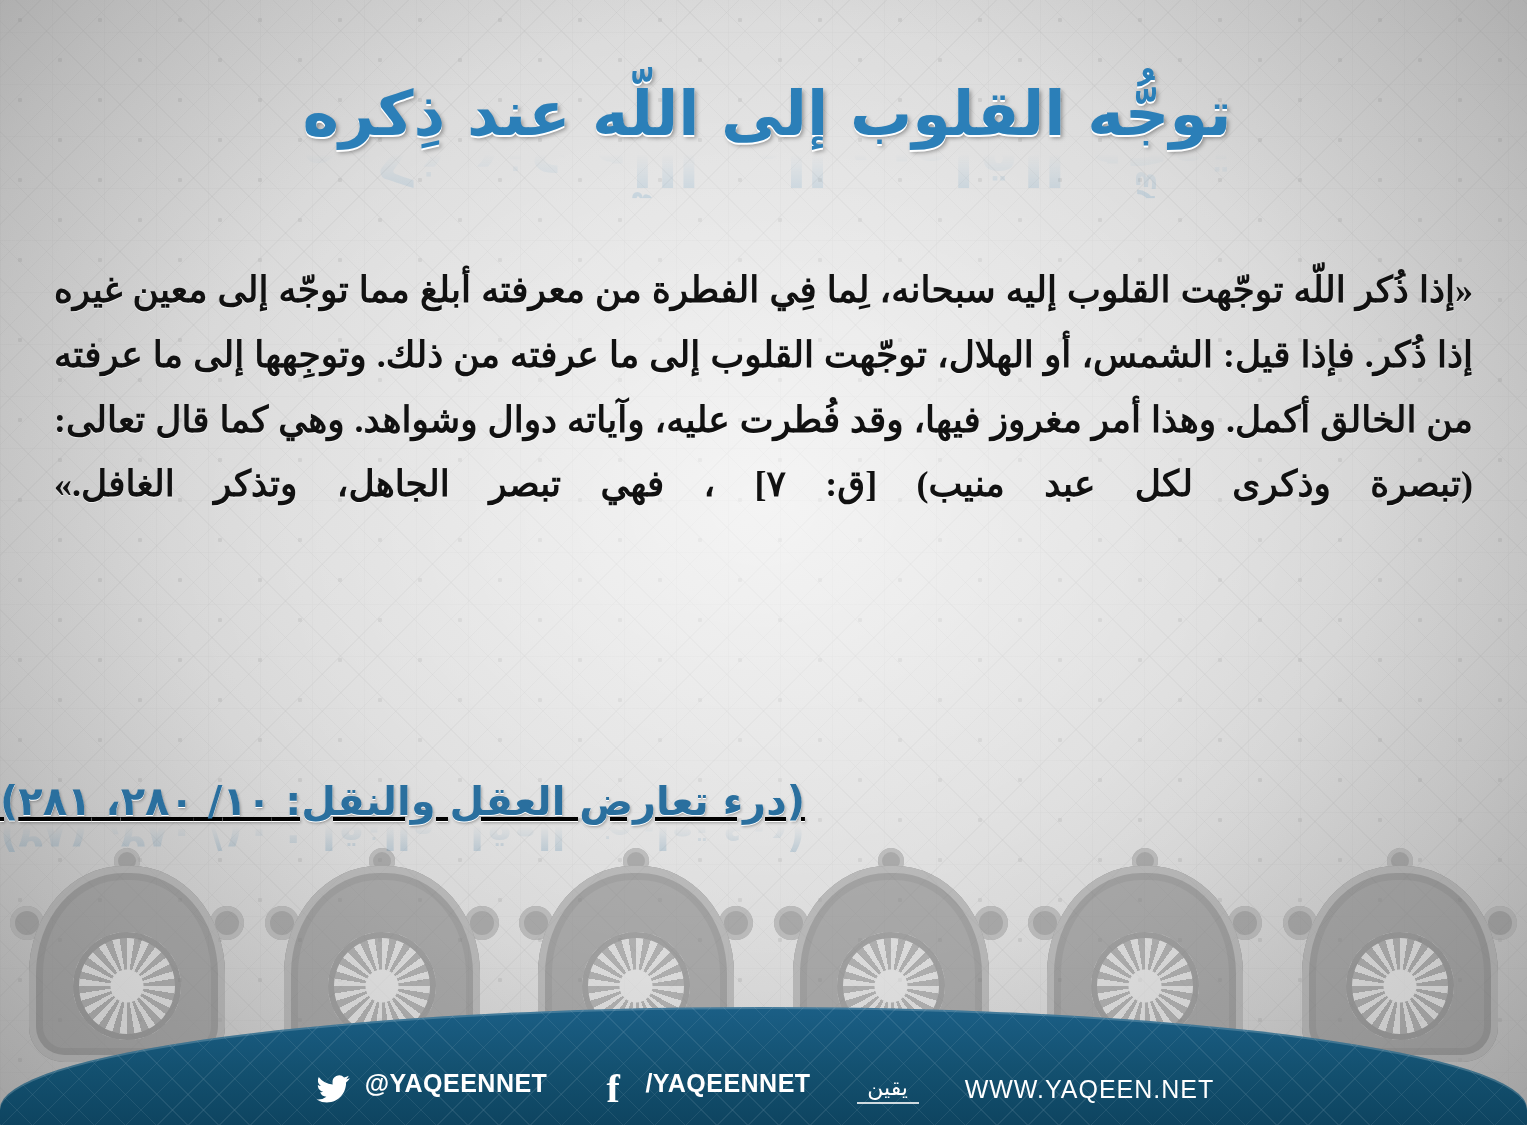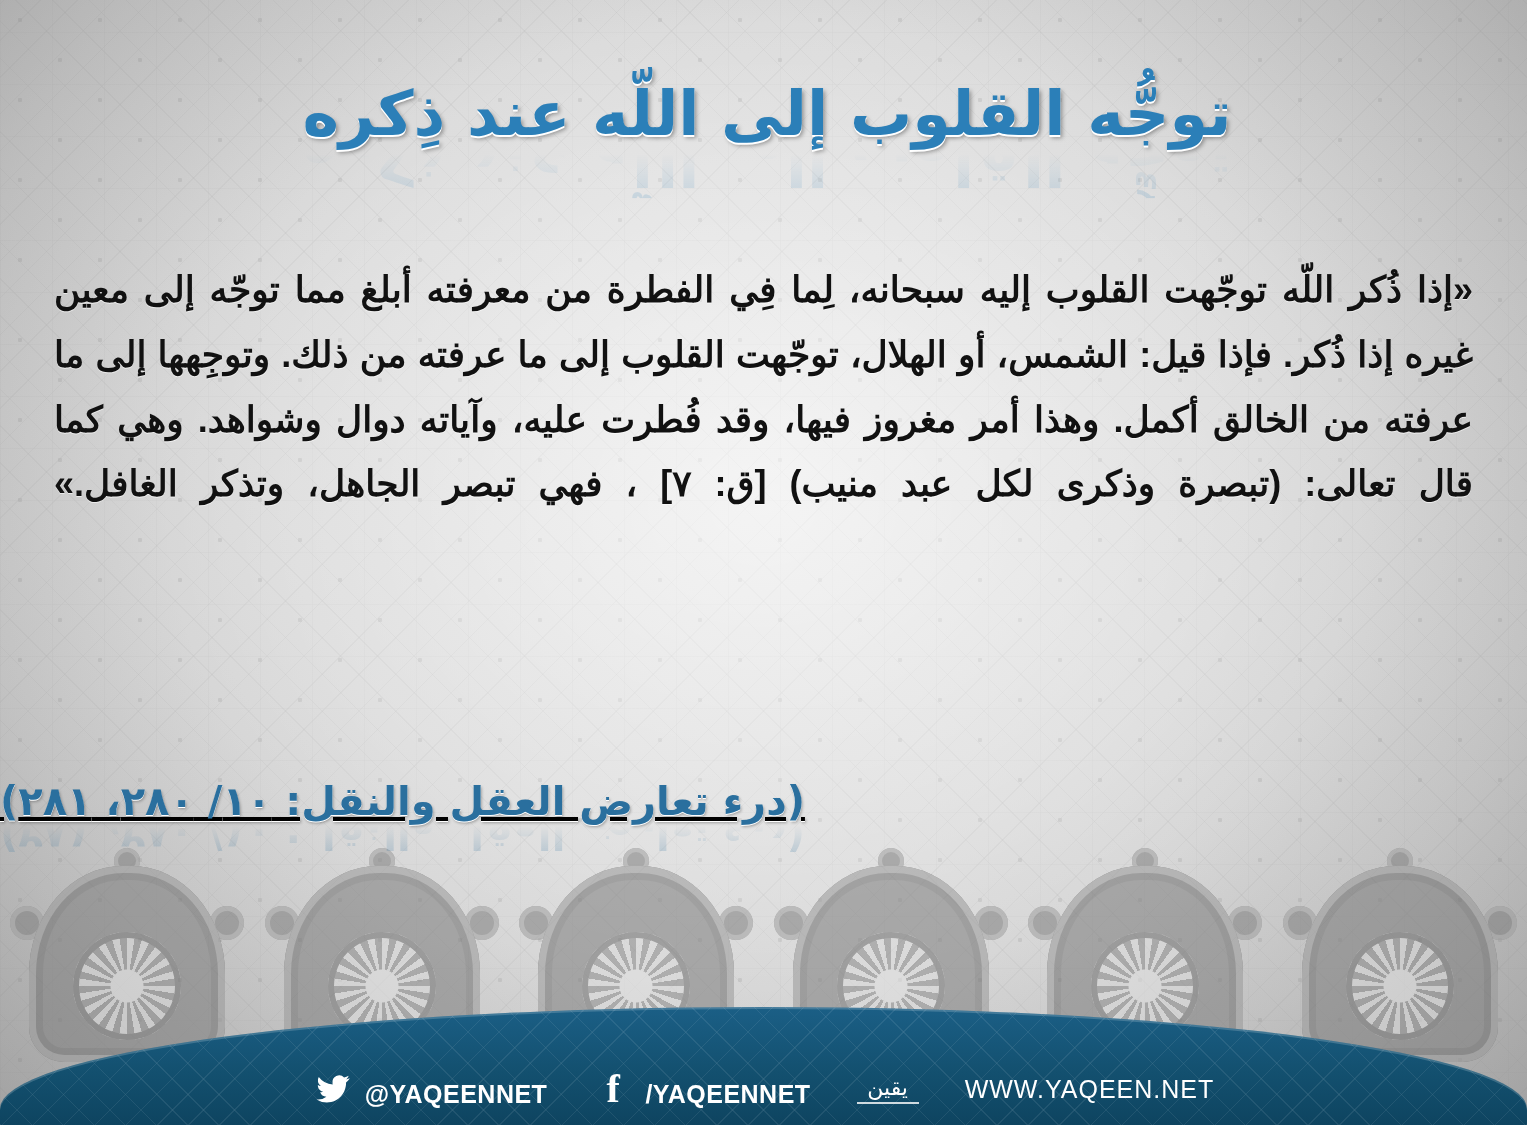--- a/index.html
+++ b/index.html
@@ -79,21 +79,21 @@
   
   .body-text {
     position: absolute;
     top: 258px;
     right: 54px;
     left: 54px;
     z-index: 5;
     direction: rtl;
     text-align: justify;
     text-align-last: justify;
-    font-family: Liberation Sans, sans-serif;
+    font-family: Liberation Serif, serif;
     font-weight: bold;
     font-size: 36px;
     line-height: 1.80;
     color: #111111;
     text-shadow: 0 1px 0 rgba(255,255,255,.6);
   }
 
   
   .source-wrap {
     position: absolute;
@@ -220,21 +220,21 @@
     left: 0; right: 0;
     bottom: 16px;
     display: flex;
     justify-content: center;
     align-items: center;
     gap: 46px;
     direction: ltr;
   }
   .social {
     display: flex;
-    align-items: flex-end;
+    align-items: flex-start;
     gap: 12px;
     color: #ffffff;
     font-family: "Liberation Sans", sans-serif;
     font-weight: bold;
     font-size: 25px;
     letter-spacing: .5px;
   }
   .social .glyph {
     display: inline-flex;
     align-items: center;

